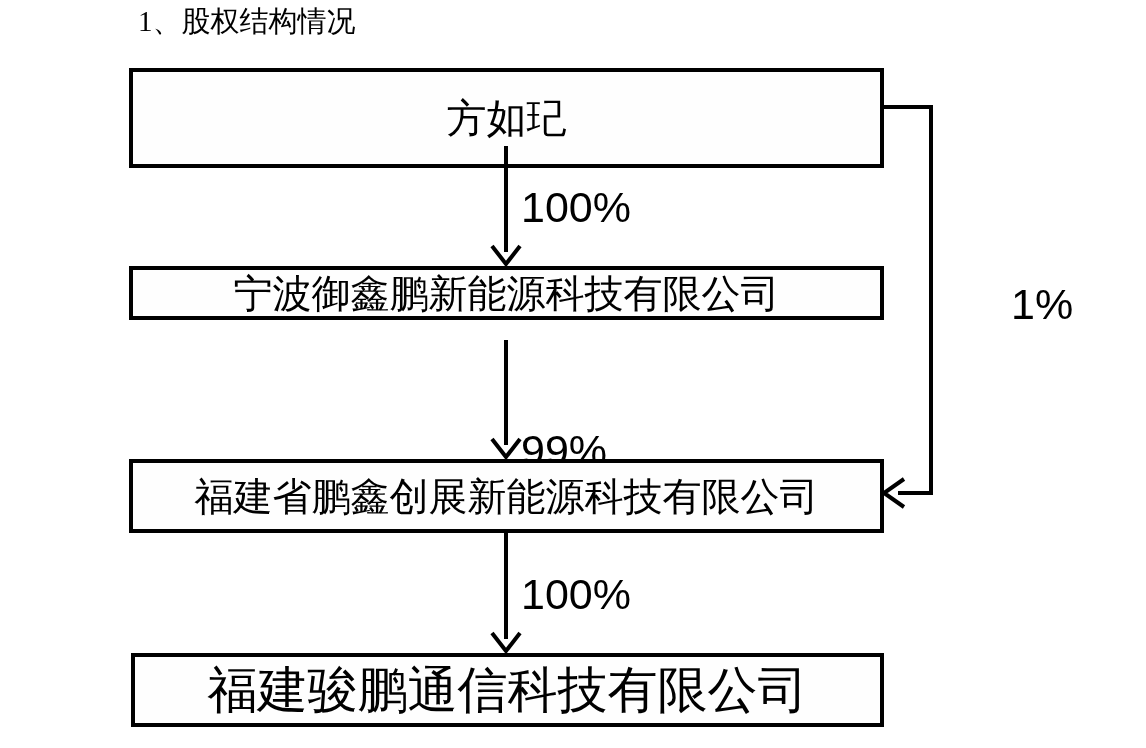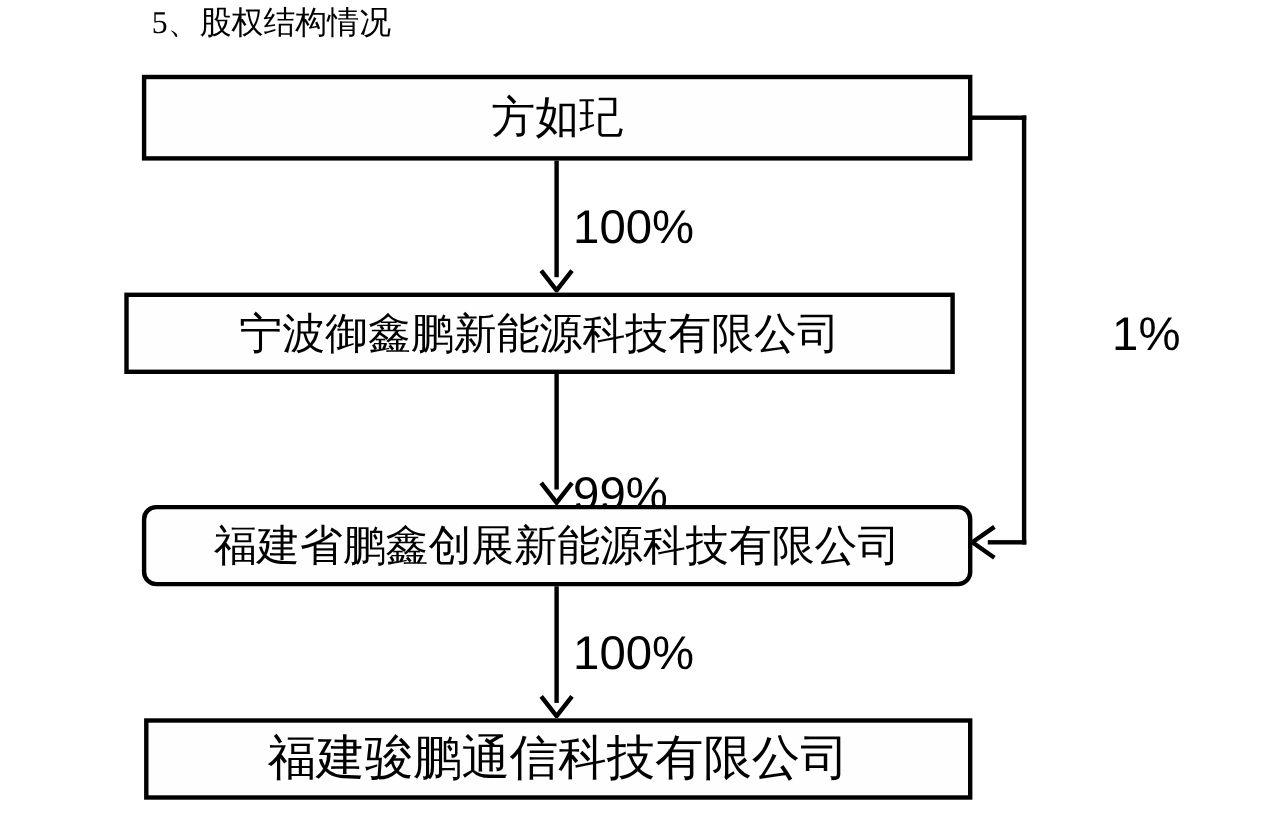--- a/index.html
+++ b/index.html
@@ -44,48 +44,47 @@
   }
   .node-label {
     display: block;
     line-height: 1;
   }
 
   #node-person {
     left: 129px;
     top: 68px;
     width: 755px;
-    height: 78px;
+    height: 100px;
   }
   #node-person .node-label { font-size: 40px; }
 
   #node-ningbo {
-    left: 113px;
+    left: 129px;
     top: 266px;
     width: 755px;
-    height: 74px;
+    height: 54px;
   }
   #node-ningbo .node-label { font-size: 39px; }
 
   #node-fujian-pengxin {
     left: 129px;
     top: 459px;
     width: 755px;
     height: 74px;
-    border-radius: 13px;
   }
   #node-fujian-pengxin .node-label { font-size: 39px; }
 
   #node-junpeng {
     left: 131px;
     top: 653px;
     width: 753px;
     height: 74px;
   }
-  #node-junpeng .node-label { font-size: 44px; text-align: center; }
+  #node-junpeng .node-label { font-size: 50px; text-align: center; }
 
   
   .vline {
     position: absolute;
     width: 4px;
     background: #000000;
     left: 504px;
   }
   .vline.seg1 { top: 146px; height: 106px; }
   .vline.seg2 { top: 340px; height: 105px; }
@@ -145,21 +144,21 @@
   #pct-100-a { left: 521px; top: 186px; }
   #pct-99    { left: 521px; top: 381px; margin-top: 48px; }
   #pct-100-b { left: 521px; top: 573px; }
   #pct-1     { left: 1011px; top: 283px; }
 </style>
 </head>
 <body>
 
 <div id="page">
 
-  <div class="section-heading">5、股权结构情况</div>
+  <div class="section-heading">1、股权结构情况</div>
 
   <div class="node" id="node-person">
     <span class="node-label">方如玘</span>
   </div>
 
   <div class="vline seg1"></div>
   <div class="arrow-down a1">
     <svg width="34" height="22" viewBox="0 0 34 22">
       <polyline points="3,2 17,20 31,2" fill="none" stroke="#000000" stroke-width="4"></polyline>
     </svg>

